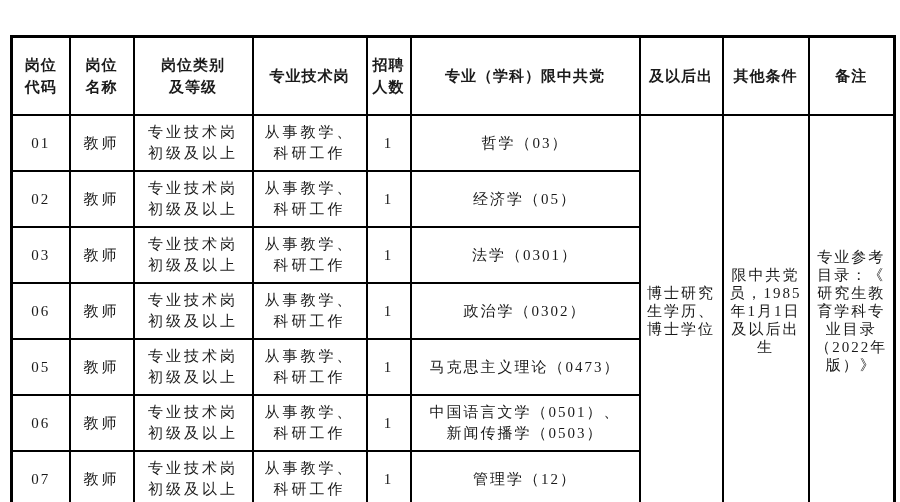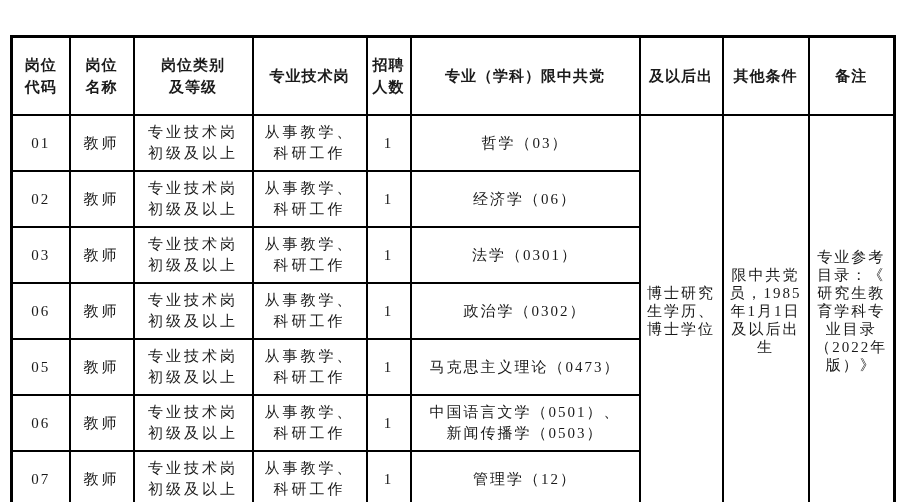--- a/index.html
+++ b/index.html
@@ -123,21 +123,21 @@
 版）》</td>
       </tr>
       <tr>
         <td class="num">02</td>
         <td>教师</td>
         <td>专业技术岗
 初级及以上</td>
         <td>从事教学、
 科研工作</td>
         <td class="num">1</td>
-        <td class="major">经济学（06）</td>
+        <td class="major">经济学（05）</td>
       </tr>
       <tr>
         <td class="num">03</td>
         <td>教师</td>
         <td>专业技术岗
 初级及以上</td>
         <td>从事教学、
 科研工作</td>
         <td class="num">1</td>
         <td class="major">法学（0301）</td>

